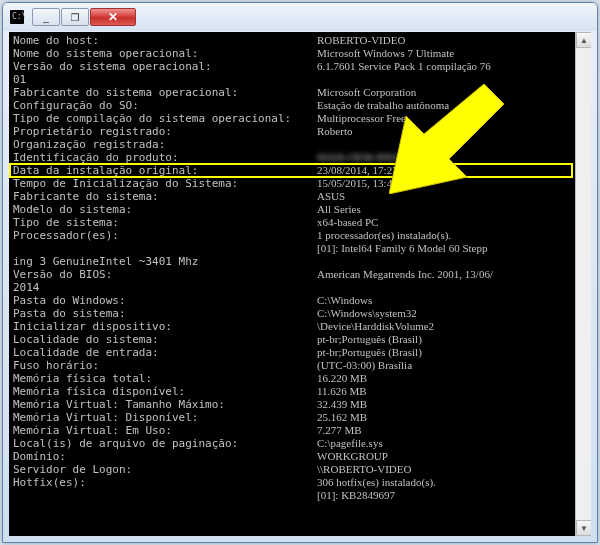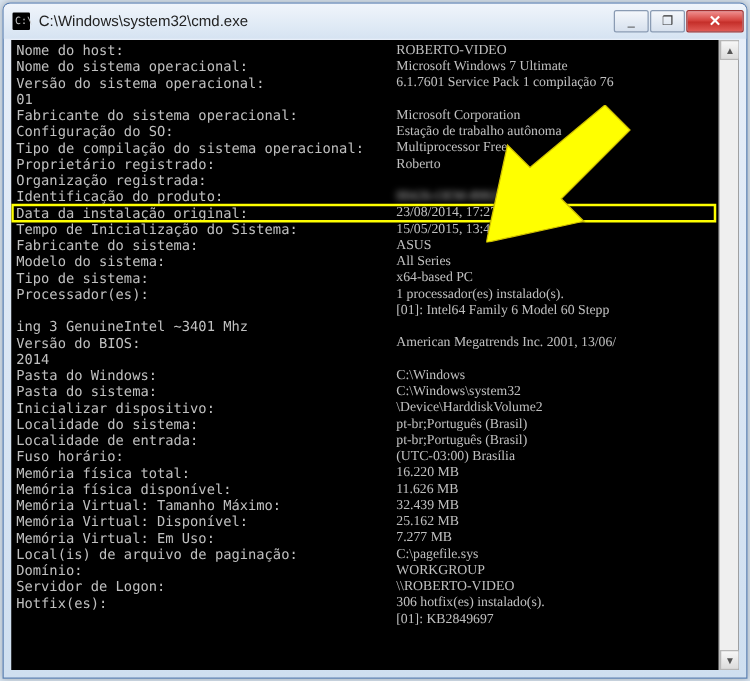--- a/index.html
+++ b/index.html
@@ -101,21 +101,20 @@
 <body>
 
 <div class="window">
   <div class="titlebar">
     <span class="titlebar-icon">
       <svg width="16" height="16" viewBox="0 0 16 16">
         <rect class="cmdicon-bg" x="1" y="1" width="14" height="14" rx="1"></rect>
         <text class="cmdicon-txt" x="3" y="10">C:\</text>
       </svg>
     </span>
-    <span class="titlebar-text">C:\Windows\system32\cmd.exe</span>
     <div class="win-buttons">
       <div class="win-btn">_</div>
       <div class="win-btn">❐</div>
       <div class="win-btn close">✕</div>
     </div>
   </div>
 
   <div class="client">
     <div class="client-inner">
       <pre class="term" id="term"><span class="row"><span class="label-cell">Nome do host:</span><span class="val-cell">ROBERTO-VIDEO</span></span><span class="row"><span class="label-cell">Nome do sistema operacional:</span><span class="val-cell">Microsoft Windows 7 Ultimate</span></span><span class="row"><span class="label-cell">Versão do sistema operacional:</span><span class="val-cell">6.1.7601 Service Pack 1 compilação 76</span></span><span class="row"><span class="label-cell">01</span><span class="val-cell"></span></span><span class="row"><span class="label-cell">Fabricante do sistema operacional:</span><span class="val-cell">Microsoft Corporation</span></span><span class="row"><span class="label-cell">Configuração do SO:</span><span class="val-cell">Estação de trabalho autônoma</span></span><span class="row"><span class="label-cell">Tipo de compilação do sistema operacional:</span><span class="val-cell">Multiprocessor Free</span></span><span class="row"><span class="label-cell">Proprietário registrado:</span><span class="val-cell">Roberto</span></span><span class="row"><span class="label-cell">Organização registrada:</span><span class="val-cell"></span></span><span class="row"><span class="label-cell">Identificação do produto:</span><span class="val-cell blur">00426-OEM-8992662-00173</span></span><span class="row"><span class="label-cell">Data da instalação original:</span><span class="val-cell">23/08/2014, 17:27:51</span></span><span class="row"><span class="label-cell">Tempo de Inicialização do Sistema:</span><span class="val-cell">15/05/2015, 13:40:02</span></span><span class="row"><span class="label-cell">Fabricante do sistema:</span><span class="val-cell">ASUS</span></span><span class="row"><span class="label-cell">Modelo do sistema:</span><span class="val-cell">All Series</span></span><span class="row"><span class="label-cell">Tipo de sistema:</span><span class="val-cell">x64-based PC</span></span><span class="row"><span class="label-cell">Processador(es):</span><span class="val-cell">1 processador(es) instalado(s).</span></span><span class="row"><span class="label-cell"></span><span class="val-cell">[01]: Intel64 Family 6 Model 60 Stepp</span></span><span class="row"><span class="label-cell">ing 3 GenuineIntel ~3401 Mhz</span><span class="val-cell"></span></span><span class="row"><span class="label-cell">Versão do BIOS:</span><span class="val-cell">American Megatrends Inc. 2001, 13/06/</span></span><span class="row"><span class="label-cell">2014</span><span class="val-cell"></span></span><span class="row"><span class="label-cell">Pasta do Windows:</span><span class="val-cell">C:\Windows</span></span><span class="row"><span class="label-cell">Pasta do sistema:</span><span class="val-cell">C:\Windows\system32</span></span><span class="row"><span class="label-cell">Inicializar dispositivo:</span><span class="val-cell">\Device\HarddiskVolume2</span></span><span class="row"><span class="label-cell">Localidade do sistema:</span><span class="val-cell">pt-br;Português (Brasil)</span></span><span class="row"><span class="label-cell">Localidade de entrada:</span><span class="val-cell">pt-br;Português (Brasil)</span></span><span class="row"><span class="label-cell">Fuso horário:</span><span class="val-cell">(UTC-03:00) Brasília</span></span><span class="row"><span class="label-cell">Memória física total:</span><span class="val-cell">16.220 MB</span></span><span class="row"><span class="label-cell">Memória física disponível:</span><span class="val-cell">11.626 MB</span></span><span class="row"><span class="label-cell">Memória Virtual: Tamanho Máximo:</span><span class="val-cell">32.439 MB</span></span><span class="row"><span class="label-cell">Memória Virtual: Disponível:</span><span class="val-cell">25.162 MB</span></span><span class="row"><span class="label-cell">Memória Virtual: Em Uso:</span><span class="val-cell">7.277 MB</span></span><span class="row"><span class="label-cell">Local(is) de arquivo de paginação:</span><span class="val-cell">C:\pagefile.sys</span></span><span class="row"><span class="label-cell">Domínio:</span><span class="val-cell">WORKGROUP</span></span><span class="row"><span class="label-cell">Servidor de Logon:</span><span class="val-cell">\\ROBERTO-VIDEO</span></span><span class="row"><span class="label-cell">Hotfix(es):</span><span class="val-cell">306 hotfix(es) instalado(s).</span></span><span class="row"><span class="label-cell"></span><span class="val-cell">[01]: KB2849697</span></span></pre>

